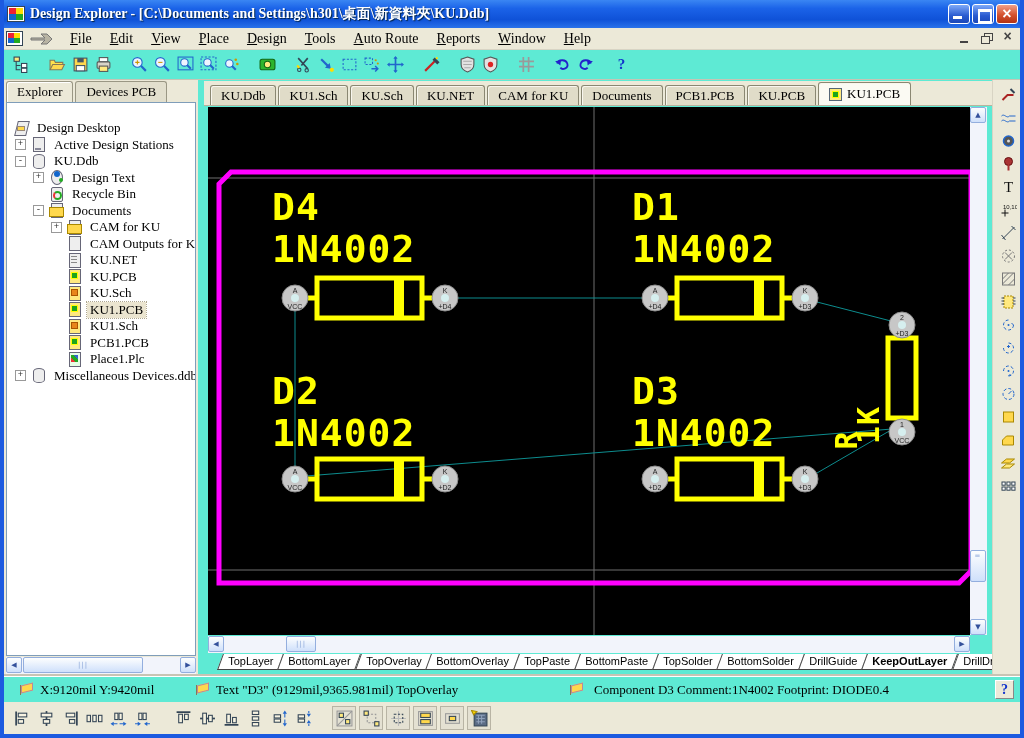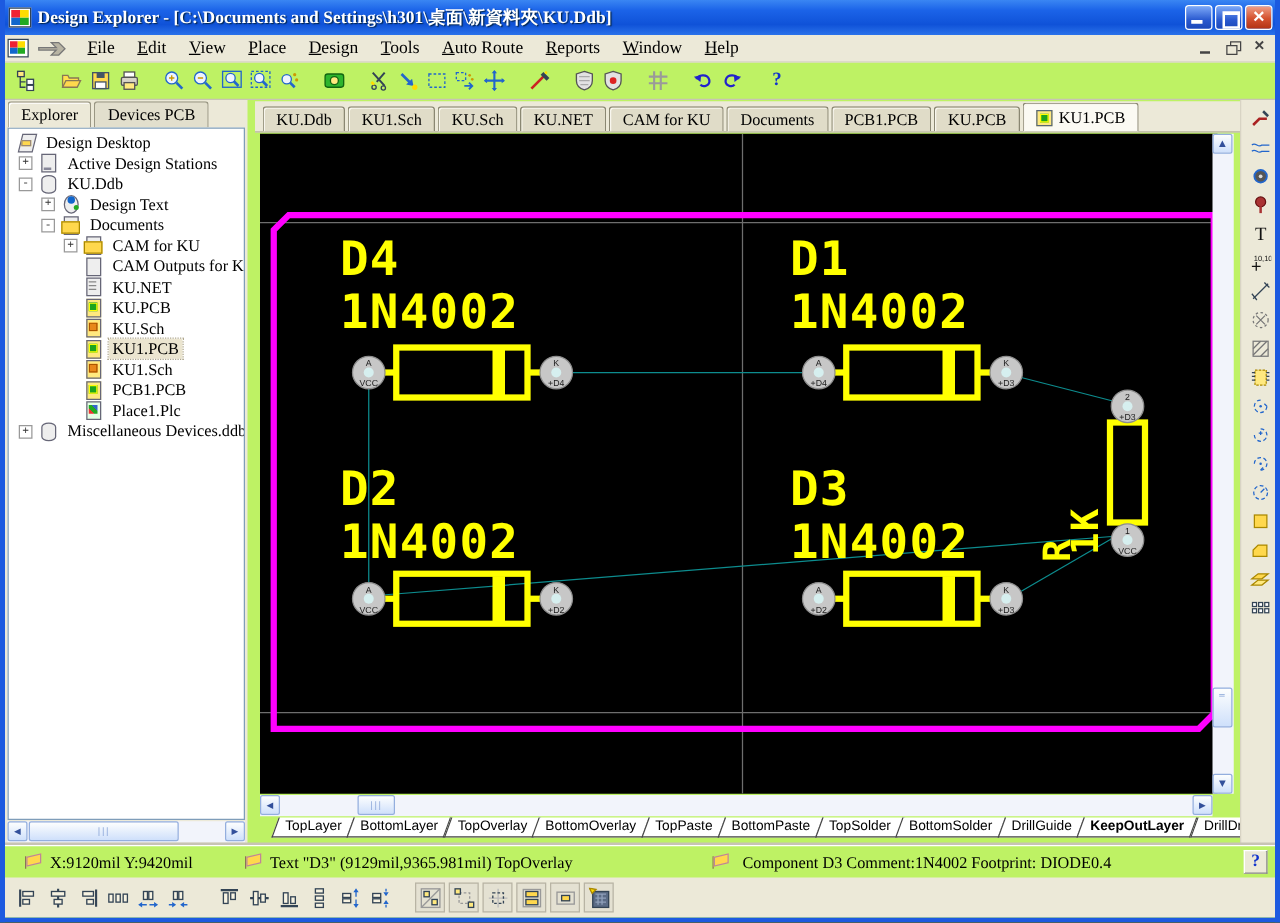--- a/index.html
+++ b/index.html
@@ -1,17 +1,17 @@
 <!DOCTYPE html>
 <html><head>
 <meta charset="utf-8">
 <style>
   html,body{margin:0;padding:0;background:#444;}
   *{box-sizing:border-box;}
-  .window{position:relative;width:1024px;height:738px;background:#bef264;overflow:hidden;
+  .window{position:relative;width:1024px;height:738px;background:#5eead4;overflow:hidden;
           font-family:"Liberation Serif",serif;border-left:4px solid #1c5ae0;border-right:4px solid #1c5ae0;border-bottom:4px solid #1c5ae0;}
   
   .titlebar{position:absolute;left:-4px;top:0;width:1024px;height:28px;
     background:linear-gradient(180deg,#3a86f3 0%,#1b63e8 30%,#0f52d8 70%,#2a72ea 100%);
     display:flex;align-items:center;padding:0 4px;color:#fff;}
   .app-ico{width:18px;height:16px;margin:0 5px 0 3px;position:relative;background:#fff;border:1px solid #345;flex:none;}
   .app-ico::before{content:"";position:absolute;left:1px;top:1px;width:7px;height:6px;background:#e23;box-shadow:7px 0 0 #fd0,0 6px 0 #16c,7px 6px 0 #2a2;}
   .title-text{font-weight:bold;font-size:14px;text-shadow:1px 1px 1px #024;white-space:nowrap;overflow:hidden;flex:1;}
   .win-btns{display:flex;gap:2px;margin-right:2px;}
   .wbtn{width:22px;height:20px;border-radius:3px;border:1px solid #fff;position:relative;
@@ -37,21 +37,21 @@
   .toolbar{position:absolute;left:0;top:50px;width:1016px;height:30px;display:flex;align-items:center;padding-left:6px;border-bottom:1px solid #c8c4b4;}
   .tb{width:23px;height:23px;display:flex;align-items:center;justify-content:center;flex:none;}
   .tb svg{width:17px;height:17px;}
   .tgap{width:13px;flex:none;}
   .tb-txt{font:bold 15px/17px "Liberation Serif",serif;color:#1133cc;}
   
   .leftpanel{position:absolute;left:0;top:80px;width:194px;height:596px;background:#ece9d8;}
   .lp-tabs{position:absolute;left:2px;top:1px;height:21px;display:flex;}
   .lp-tab{font-size:13px;padding:2px 10px 3px;border:1px solid #9a9784;border-bottom:none;border-radius:3px 3px 0 0;background:#e2dfcd;margin-right:2px;position:relative;top:0;}
   .lp-tab.active{background:#ece9d8;padding-bottom:4px;z-index:2;box-shadow:inset 1px 1px 0 #fff;}
-  .treebox{position:absolute;left:2px;top:22px;width:190px;height:554px;background:#fff;border:1px solid #7f9db9;overflow:hidden;padding-top:3px;}
+  .treebox{position:absolute;left:2px;top:22px;width:190px;height:554px;background:#fff;border:1px solid #7f9db9;overflow:hidden;padding-top:17px;}
   .trow{display:flex;align-items:center;height:16.5px;padding-right:2px;white-space:nowrap;font-size:13px;}
   .exp{width:11px;height:11px;border:1px solid #999;background:#fff;color:#333;font:9px/9px "Liberation Mono",monospace;text-align:center;margin-right:4px;flex:none;}
   .spacer{width:15px;flex:none;}
   .tlabel{padding:0 3px;}
   .trow.selected .tlabel{background:#ebe5d0;outline:1px dotted #b0a890;}
   .ic{width:17px;height:15px;position:relative;display:inline-block;margin-right:4px;flex:none;}
   .ic-desktop::before{content:"";position:absolute;left:1px;top:3px;width:12px;height:8px;background:#e6ddc0;border:1px solid #776;transform:skewX(-14deg);}
   .ic-desktop::after{content:"";position:absolute;left:4px;top:5px;width:6px;height:3px;background:#ffd84d;border:1px solid #987;}
   .ic-stations::before{content:"";position:absolute;left:2px;top:1px;width:11px;height:9px;background:#cdd6e6;border:1px solid #456;}
   .ic-stations::after{content:"";position:absolute;left:5px;top:11px;width:6px;height:2px;background:#889;}
@@ -336,20 +336,25 @@
           <span class="exp">-</span>
           <span class="ic ic-doc ic-database"></span>
           <span class="tlabel">KU.Ddb</span>
         </div>
         <div class="trow" style="padding-left: 26px;">
           <span class="exp">+</span>
           <span class="ic ic-doc ic-team"></span>
           <span class="tlabel">Design Text</span>
         </div>
         <div class="trow" style="padding-left: 26px;">
+          <span class="spacer"></span>
+          <span class="ic ic-doc ic-recycle"></span>
+          <span class="tlabel">Recycle Bin</span>
+        </div>
+        <div class="trow" style="padding-left: 26px;">
           <span class="exp">-</span>
           <span class="ic ic-doc ic-folder"></span>
           <span class="tlabel">Documents</span>
         </div>
         <div class="trow" style="padding-left: 44px;">
           <span class="exp">+</span>
           <span class="ic ic-doc ic-folder"></span>
           <span class="tlabel">CAM for KU</span>
         </div>
         <div class="trow" style="padding-left: 44px;">

